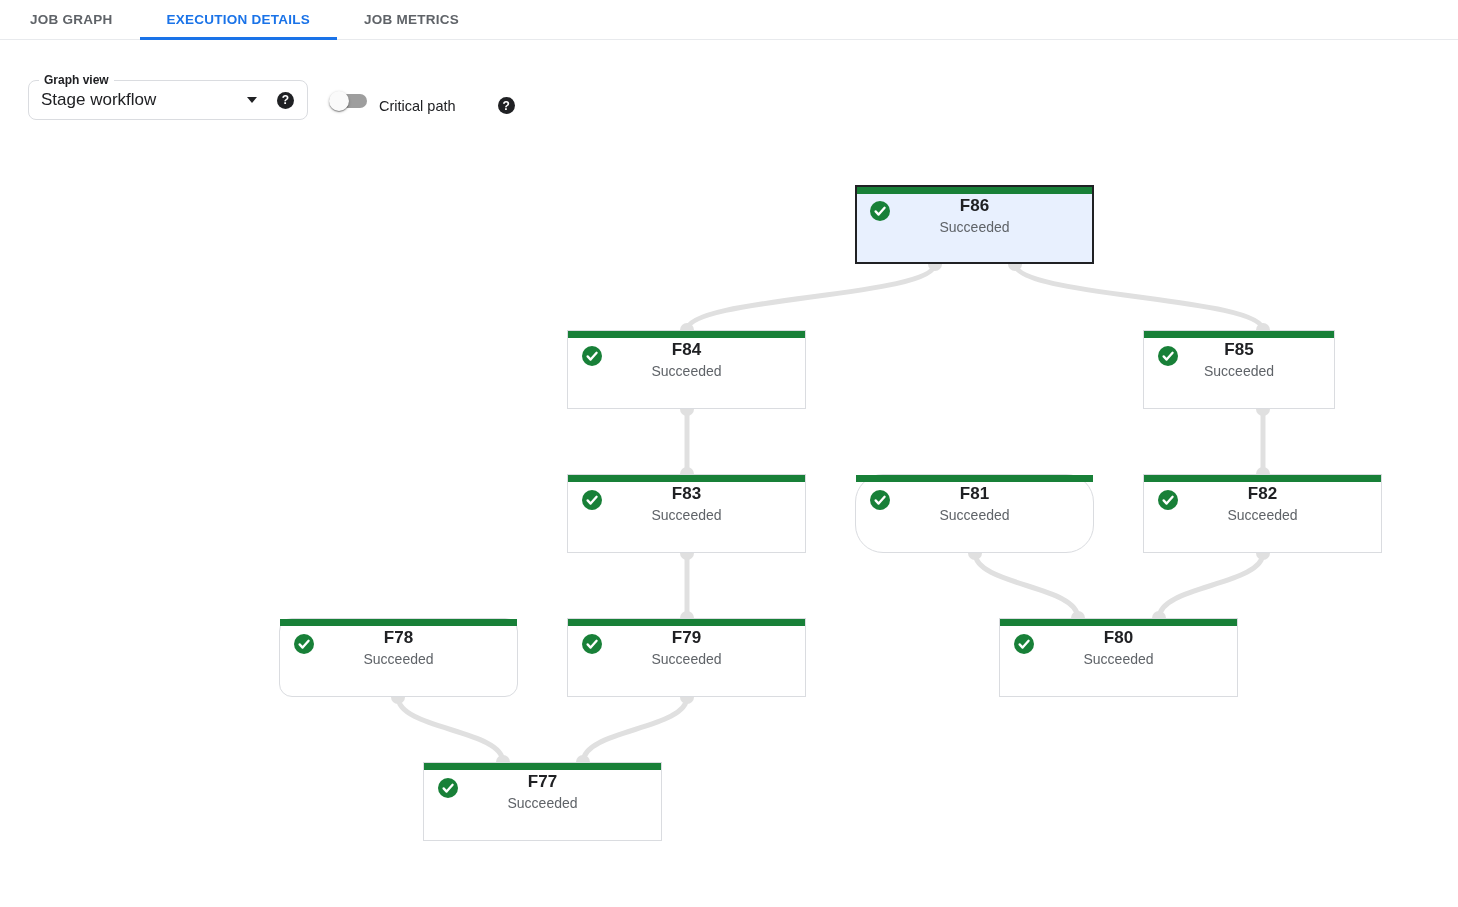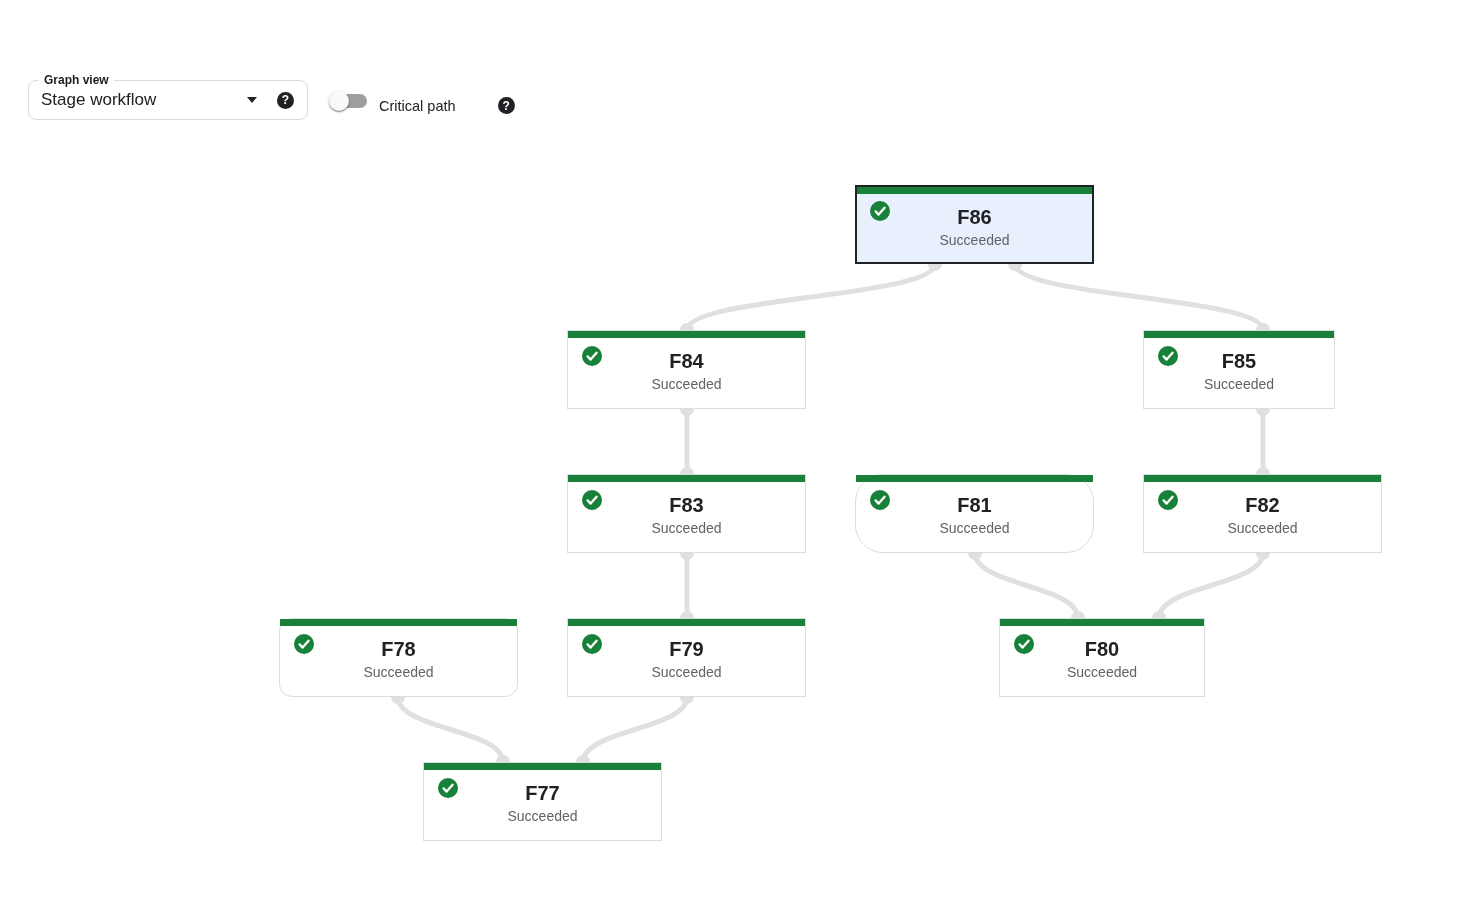--- a/index.html
+++ b/index.html
@@ -39,28 +39,33 @@
   .toggle-group .help-badge{margin-left:42px;}
 
   
   .graph{position:absolute; left:0; top:0; width:1458px; height:907px;}
   .graph svg{position:absolute; left:0; top:0;}
   .node{position:absolute; background:#fff; border:1px solid var(--border); cursor:pointer;}
   .node.selected{background:var(--sel-bg); border:2px solid var(--sel-border);}
   .node .bar{height:7px; background:var(--green); width:100%;}
   .node .check{position:absolute; left:14px; top:15px; width:20px; height:20px;}
   .node.selected .check{left:13px; top:14px;}
-  .node .ntitle{margin-top:12px; text-align:center; font-size:20px; font-weight:700; color:var(--txt);}
+  .node .ntitle{margin-top:2px; text-align:center; font-size:17px; font-weight:700; color:var(--txt);}
   .node .nstatus{margin-top:3px; text-align:center; font-size:14px; color:var(--txt2);}
 </style>
 </head>
 <body>
 
 <div class="page">
 
+  <div class="tabbar">
+    <div class="tab">JOB GRAPH</div>
+    <div class="tab active">EXECUTION DETAILS</div>
+    <div class="tab">JOB METRICS</div>
+  </div>
 
   <div class="toolbar">
     <div class="select-field">
       <span class="field-label">Graph view</span>
       <span class="field-value">Stage workflow</span>
       <span class="caret"></span>
       <span class="help-badge">?</span>
     </div>
 
     <div class="toggle-group">
@@ -168,21 +173,21 @@
       </div>
       <div class="node" style="left: 567px; top: 618px; width: 239px; height: 79px;">
         <div class="bar"></div>
         <svg class="check" viewBox="0 0 20 20">
           <circle cx="10" cy="10" r="10" fill="#188038"></circle>
           <path d="M5.6 10.4l3 3.2 6-6.8" fill="none" stroke="#fff" stroke-width="2.3" stroke-linecap="round" stroke-linejoin="round"></path>
         </svg>
         <div class="ntitle">F79</div>
         <div class="nstatus">Succeeded</div>
       </div>
-      <div class="node" style="left: 999px; top: 618px; width: 206px; height: 79px;">
+      <div class="node" style="left: 999px; top: 618px; width: 239px; height: 79px;">
         <div class="bar"></div>
         <svg class="check" viewBox="0 0 20 20">
           <circle cx="10" cy="10" r="10" fill="#188038"></circle>
           <path d="M5.6 10.4l3 3.2 6-6.8" fill="none" stroke="#fff" stroke-width="2.3" stroke-linecap="round" stroke-linejoin="round"></path>
         </svg>
         <div class="ntitle">F80</div>
         <div class="nstatus">Succeeded</div>
       </div>
       <div class="node" style="left: 423px; top: 762px; width: 239px; height: 79px;">
         <div class="bar"></div>

